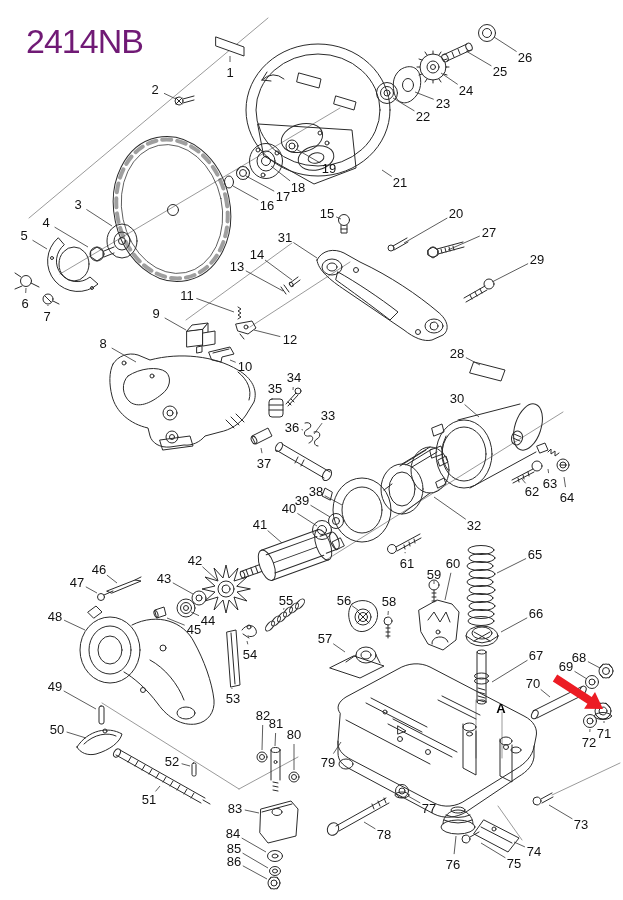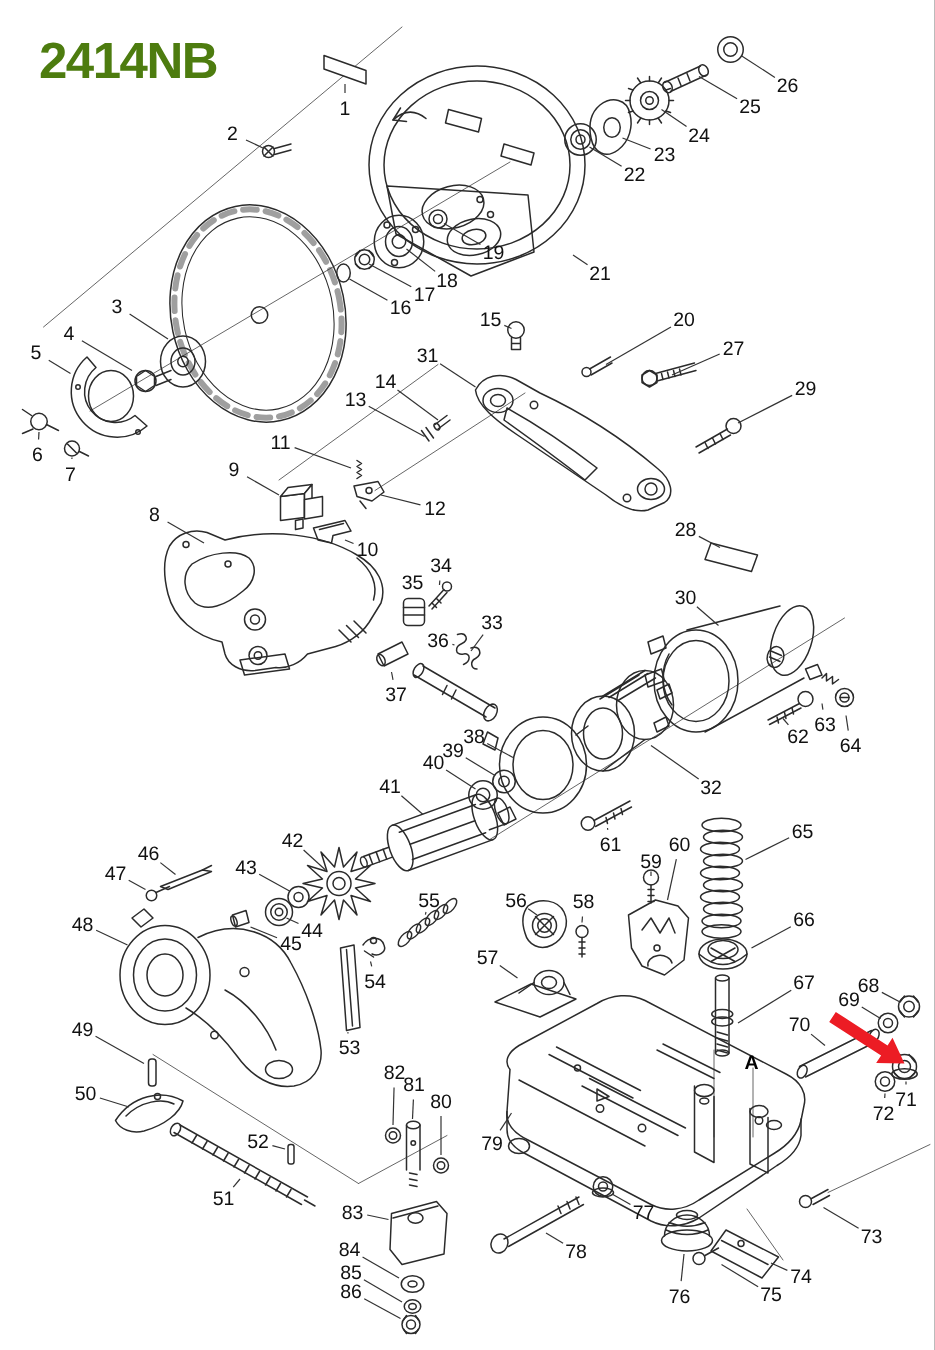--- a/index.html
+++ b/index.html
@@ -4,22 +4,22 @@
 <style>
   :root{
     --bg:#ffffff; --line:#2b2b2b; --label:#111111; --wm:#e2e2e2; --arrow:#ec1c24;
   }
   html,body{margin:0;padding:0;background:#888;}
   .stage{
     position:relative; width:623px; height:900px; background:var(--bg);
     overflow:hidden; font-family:"Liberation Sans", sans-serif;
   }
   .title{
-    position:absolute; left:26px; top:22px; font-size:34px; font-weight:bold;
-    letter-spacing:-1px; color:#4d7c0f;
+    position:absolute; left:26px; top:22px; font-size:34px; font-weight:normal;
+    letter-spacing:-1px; color:#701a75;
   }
   .watermark{
     position:absolute; left:18px; top:464px; font-size:34px; color:var(--wm);
     white-space:nowrap; pointer-events:none;
   }
   svg{position:absolute; left:0; top:0;}
   .art{stroke:var(--line); fill:none; stroke-width:1; stroke-linecap:round; stroke-linejoin:round;}
   .art .fillw{fill:#fff;}
   .thin{stroke-width:0.6; stroke:#555;}
   #leader-lines line{stroke:#333; stroke-width:0.8;}

